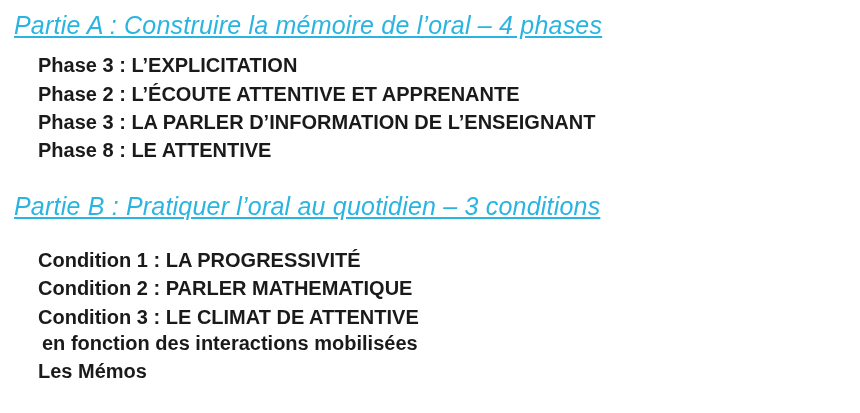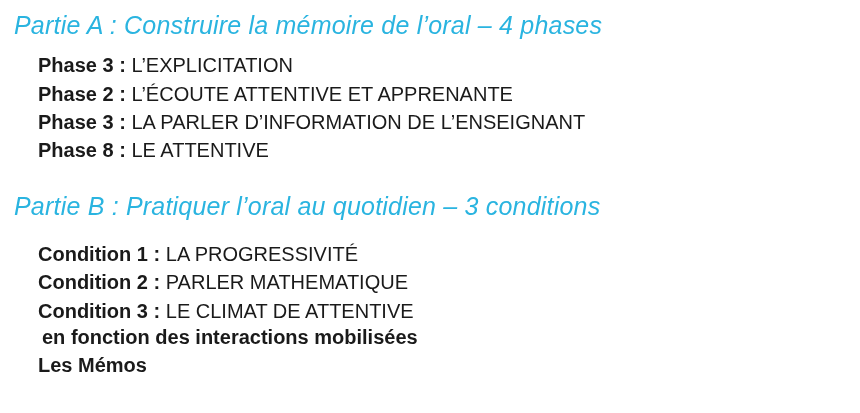--- a/index.html
+++ b/index.html
@@ -25,53 +25,54 @@
   }
   .section-title {
     color: #2ab4e0;
     font-style: italic;
     font-size: 25px;
     font-weight: 400;
     letter-spacing: 0.2px;
     line-height: 1.25;
     margin: 0 0 10px 0;
     white-space: nowrap;
+    text-decoration: underline;
   }
   .items {
     margin: 0;
     padding: 0;
     list-style: none;
   }
   .item {
     color: #1a1a1a;
     font-weight: bold;
     font-size: 20px;
     line-height: 1.42;
     margin-left: 24px;
     white-space: nowrap;
   }
   .item .lead {
     font-weight: bold;
   }
   .item .caps {
-    font-weight: normal;
+    font-weight: bold;
   }
   .item-multiline {
     white-space: normal;
     line-height: 1.28;
   }
   .item-multiline .l2 {
     display: block;
     padding-left: 4px;
   }
   .section-b {
     margin-top: 26px;
   }
   .section-b .section-title {
-    margin-bottom: 18px;
+    margin-bottom: 24px;
   }
 </style>
 </head>
 <body>
 
 <div class="page">
 
   <div class="section section-a">
     <div class="section-title">Partie A : Construire la mémoire de l’oral – 4 phases</div>
     <ul class="items">

